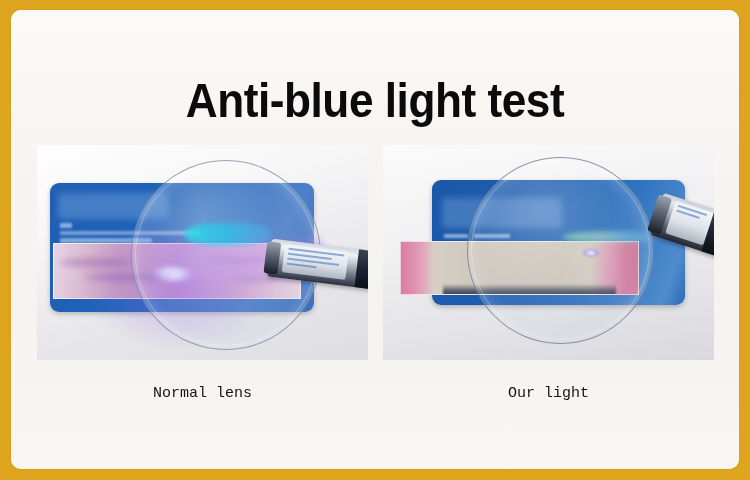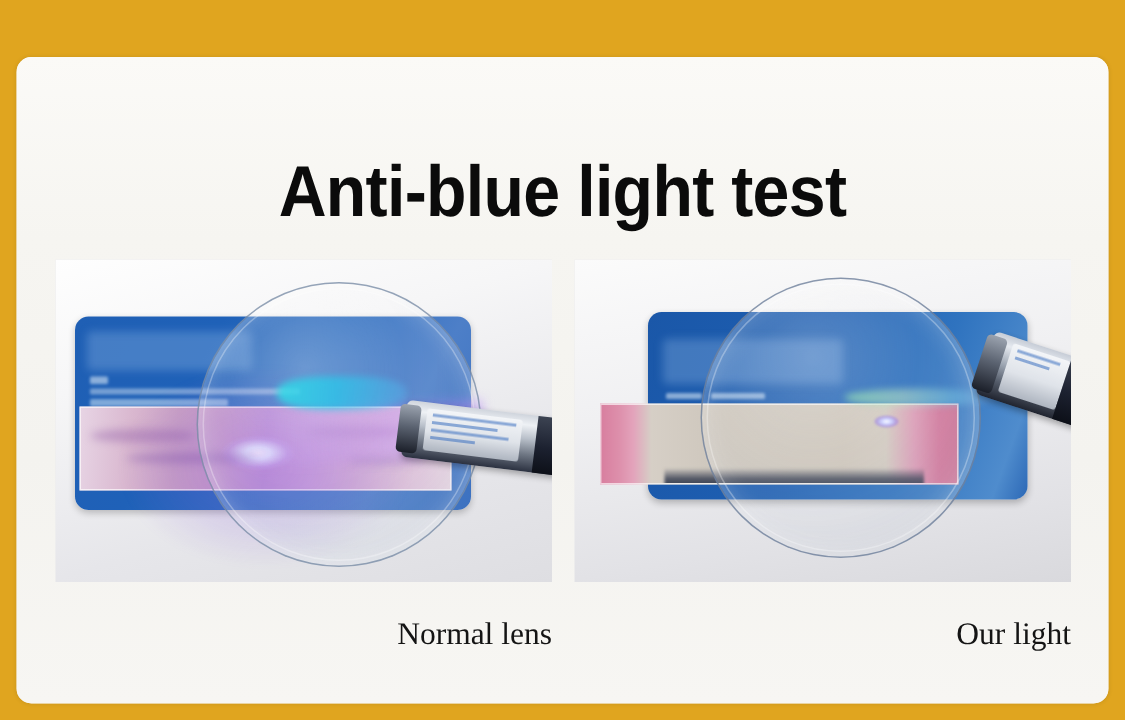--- a/index.html
+++ b/index.html
@@ -25,21 +25,20 @@
   #poster-inner {
     position: absolute;
     left: 11px;
     top: 10px;
     right: 11px;
     bottom: 11px;
     background: #f7f6f2;
     border-radius: 10px;
     box-shadow: 0 0 3px rgba(0,0,0,.10);
     overflow: hidden;
-    margin-top: 28px;
   }
 
   
   #sheen {
     position: absolute;
     inset: 0;
     background: linear-gradient(180deg,#fbfaf7 0%,#f6f5f1 28%,#f4f3ef 62%,#f7f6f3 100%);
     pointer-events: none;
   }
 
@@ -317,26 +316,26 @@
   #captions {
     position: absolute;
     left: 26px;
     top: 370px;
     width: 677px;
     display: flex;
     justify-content: space-between;
   }
   .caption {
     width: 331px;
-    text-align: right;
-    font-size: 21px;
+    text-align: center;
+    font-size: 15px;
     line-height: 28px;
     color: #141414;
     font-weight: 400;
-    font-family: Liberation Serif, serif;
+    font-family: Liberation Mono, monospace;
   }
 </style>
 </head>
 <body>
 
 <div id="poster">
   <div id="poster-inner">
     <div id="sheen"></div>
 
     <h1 id="title">Anti-blue light test</h1>

